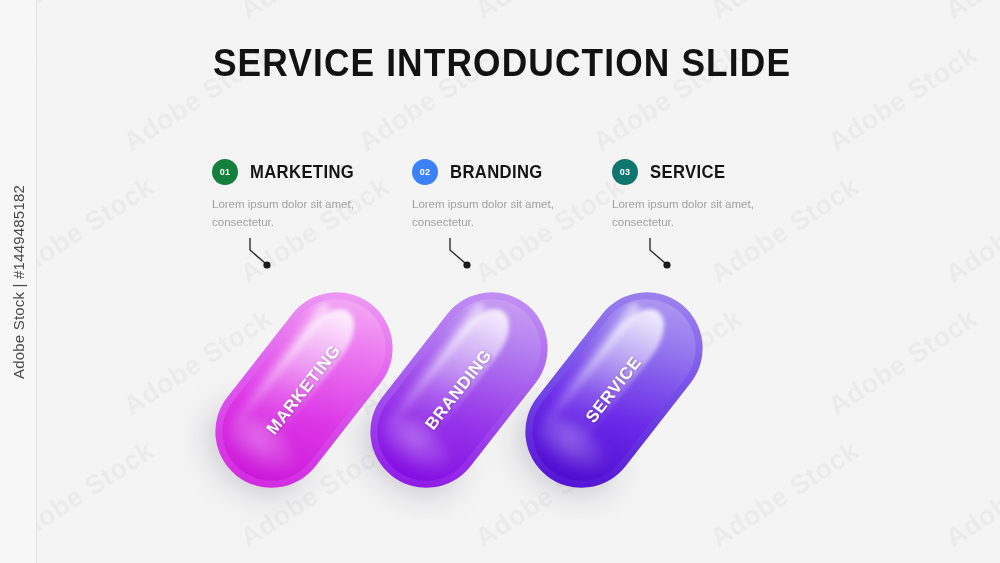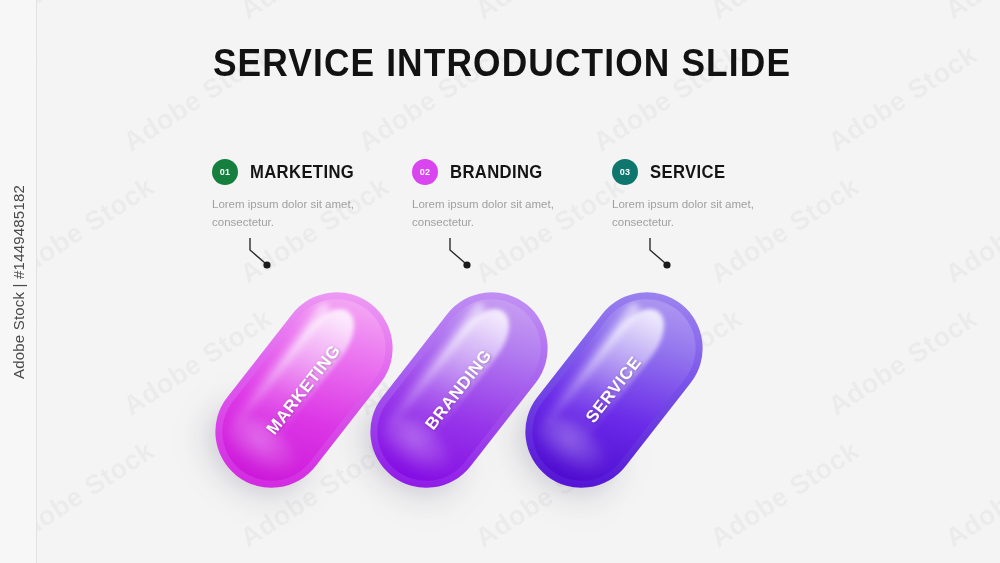--- a/index.html
+++ b/index.html
@@ -193,21 +193,21 @@
       <div class="badge" style="background:#15803d;">
         <span>01</span>
       </div>
       <div class="step-title">MARKETING</div>
     </div>
     <div class="step-desc">Lorem ipsum dolor sit amet, consectetur.</div>
   </div>
 
   <div class="step" style="left:412px; top:0;">
     <div class="step-head">
-      <div class="badge" style="background:#d946ef;">
+      <div class="badge" style="background:#3b82f6;">
         <span>02</span>
       </div>
       <div class="step-title">BRANDING</div>
     </div>
     <div class="step-desc">Lorem ipsum dolor sit amet, consectetur.</div>
   </div>
 
   <div class="step" style="left:612px; top:0;">
     <div class="step-head">
       <div class="badge" style="background:#0f766e;text-align:center;">

